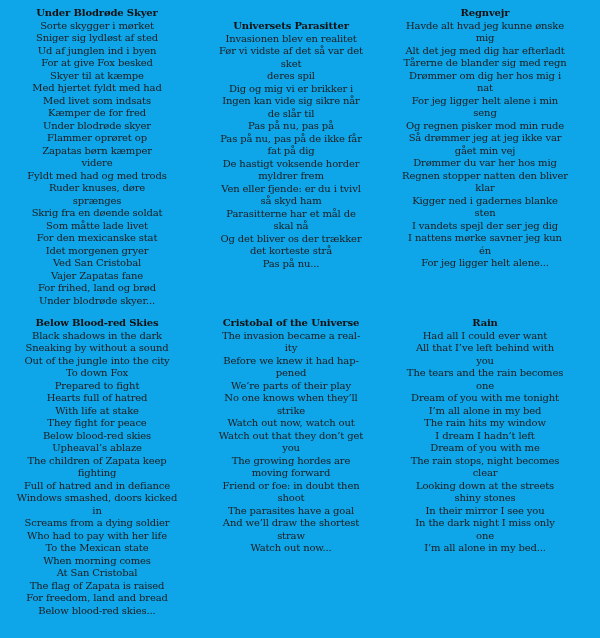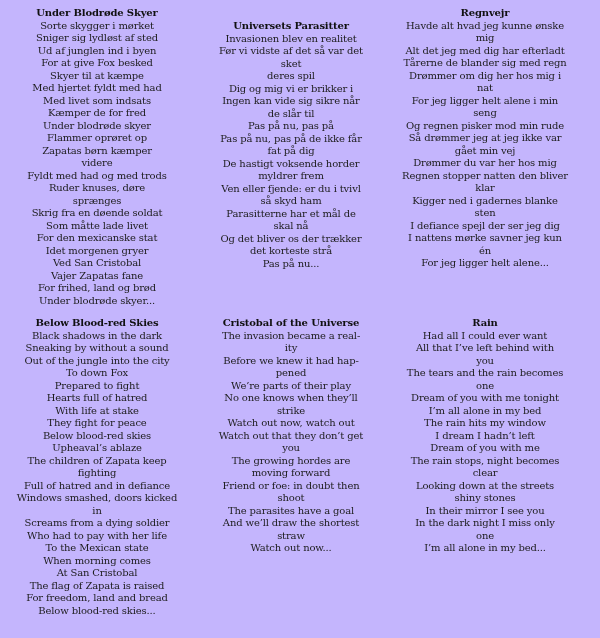--- a/index.html
+++ b/index.html
@@ -4,21 +4,21 @@
 <style>
   html, body {
     margin: 0;
     padding: 0;
     background: #ffffff;
   }
   .page {
     position: relative;
     width: 600px;
     height: 638px;
-    background: #c4b5fd;
+    background: #0ea5e9;
     overflow: hidden;
     font-family: "DejaVu Serif", serif;
     color: #1c1c1c;
   }
   .lyrics-grid {
     display: grid;
     grid-template-columns: 194px 194px 194px;
     grid-template-rows: 310px auto;
     padding-top: 7px;
   }
@@ -113,21 +113,21 @@
           <div class="lyric-line">For jeg ligger helt alene i min</div>
           <div class="lyric-line">seng</div>
           <div class="lyric-line">Og regnen pisker mod min rude</div>
           <div class="lyric-line">Så drømmer jeg at jeg ikke var</div>
           <div class="lyric-line">gået min vej</div>
           <div class="lyric-line">Drømmer du var her hos mig</div>
           <div class="lyric-line">Regnen stopper natten den bliver</div>
           <div class="lyric-line">klar</div>
           <div class="lyric-line">Kigger ned i gadernes blanke</div>
           <div class="lyric-line">sten</div>
-          <div class="lyric-line">I defiance spejl der ser jeg dig</div>
+          <div class="lyric-line">I vandets spejl der ser jeg dig</div>
           <div class="lyric-line">I nattens mørke savner jeg kun</div>
           <div class="lyric-line">én</div>
           <div class="lyric-line">For jeg ligger helt alene...</div>
         </div>
     </div>
 
     <div class="lyrics-column">
       <div class="song-title">Below Blood-red Skies</div>
       <div>
           <div class="lyric-line">Black shadows in the dark</div>

